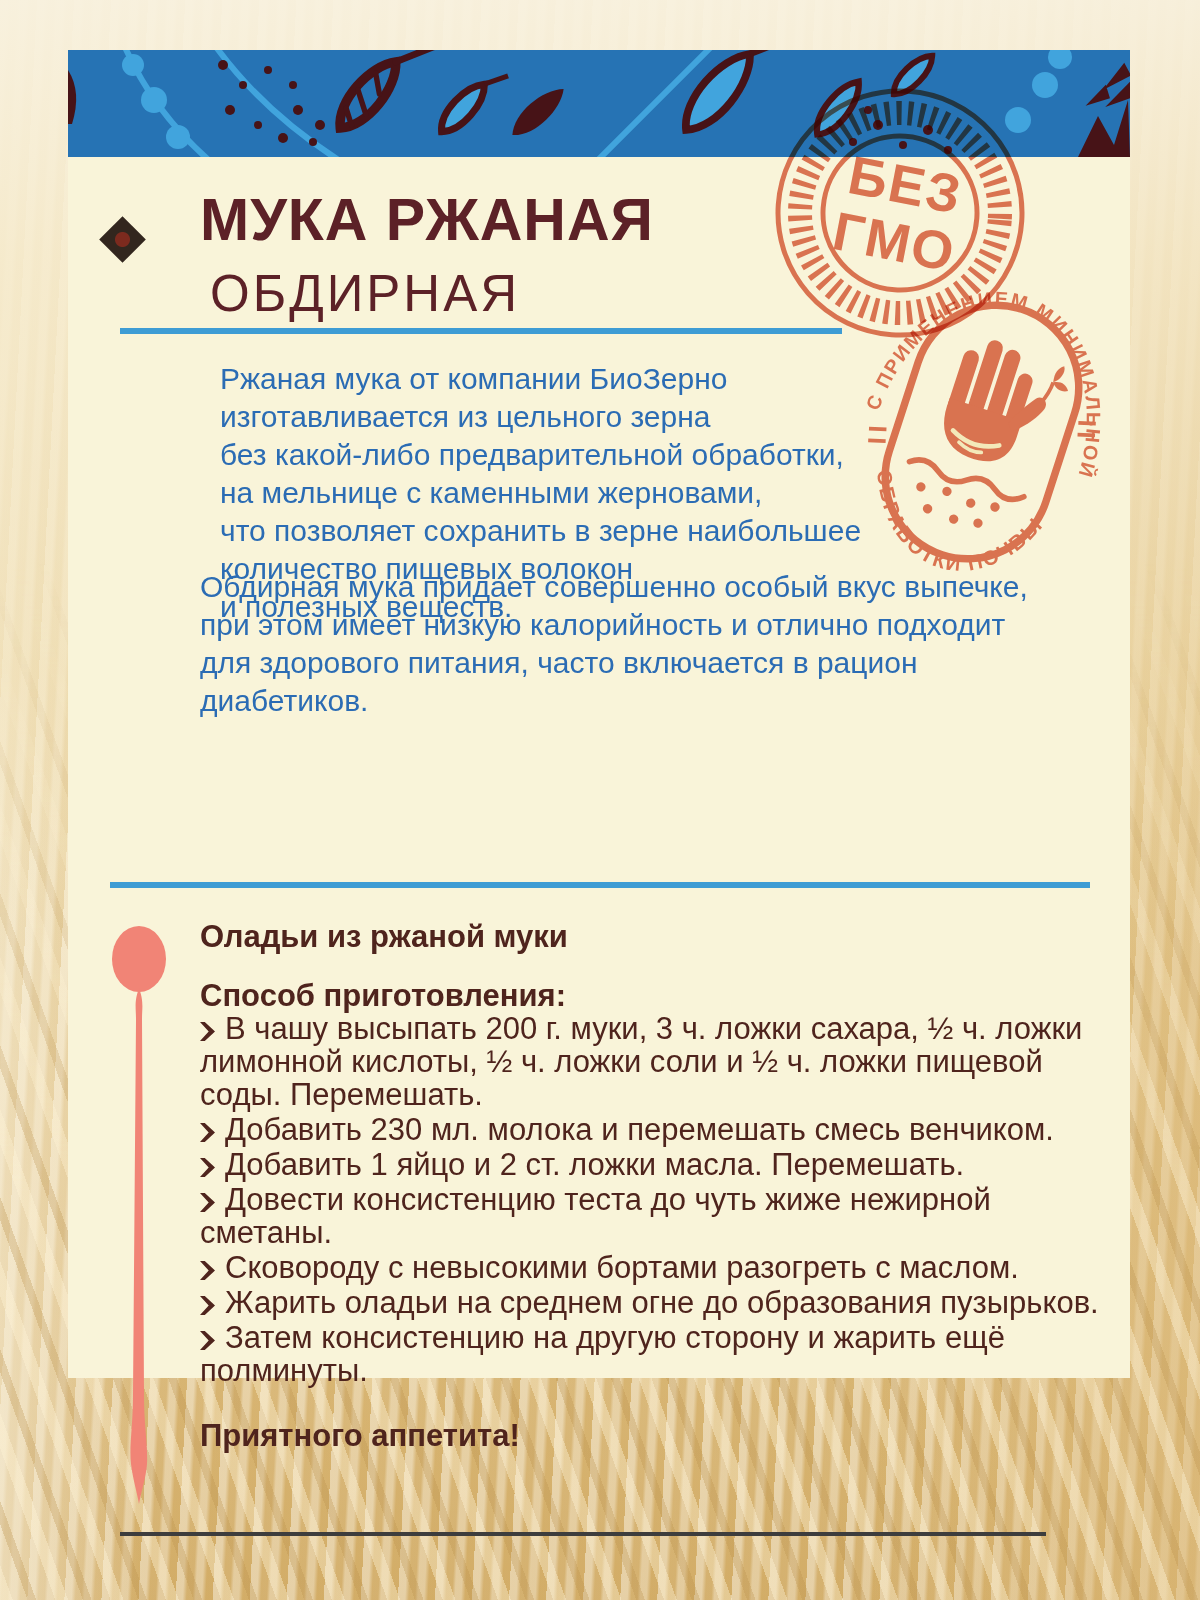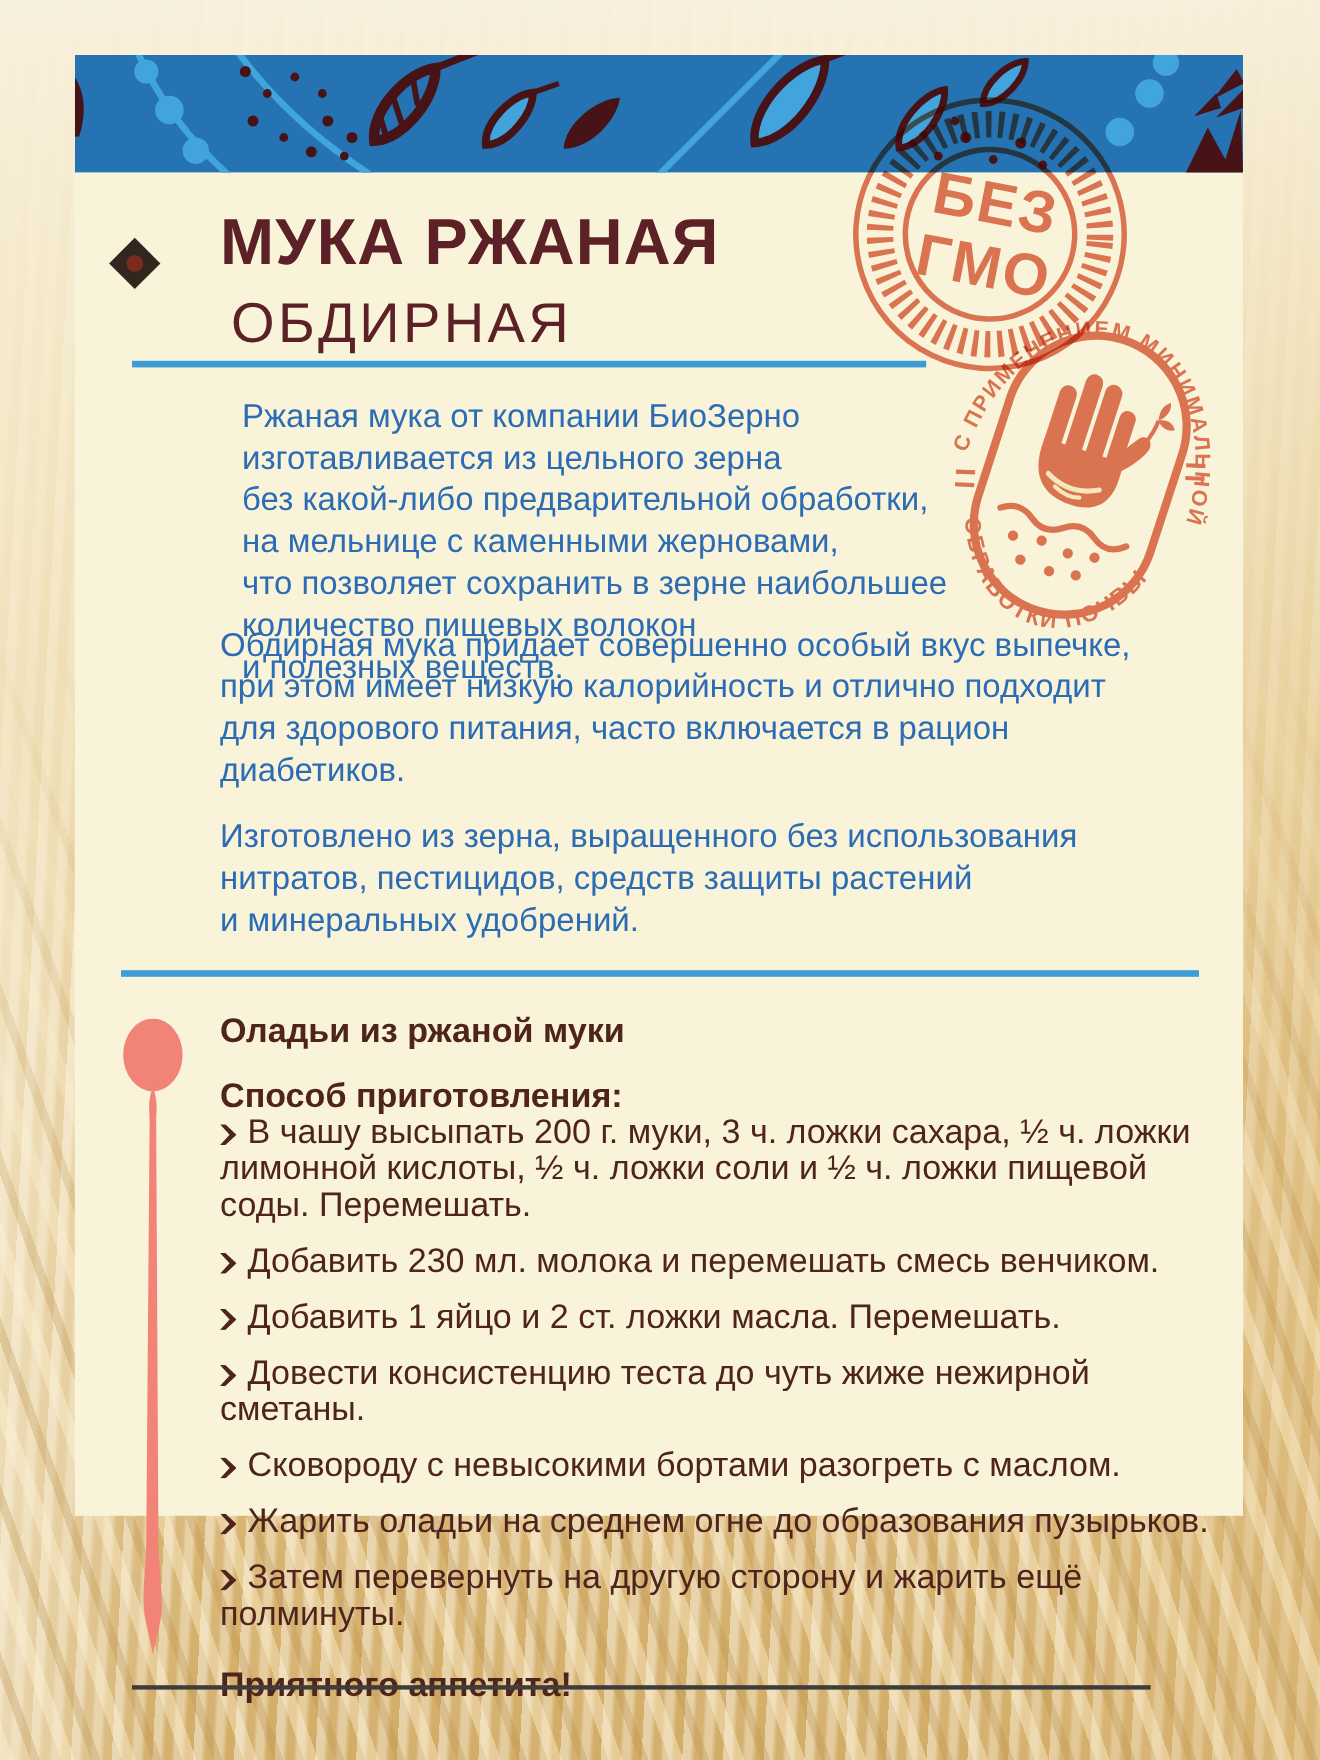--- a/index.html
+++ b/index.html
@@ -27,21 +27,21 @@
   .divider{position:absolute;height:6px;background:#3e9cd4;}
   .d1{left:52px;top:278px;width:722px;}
   .d2{left:42px;top:832px;width:980px;}
   .intro{position:absolute;left:132px;margin:0;width:920px;font-size:30px;line-height:38px;
          color:#2b6cb4;white-space:pre-line;}
   .p1{top:310px;margin-left:20px;} .p2{top:518px;} .p3{top:692px;}
   .spoon{position:absolute;left:42px;top:876px;width:58px;height:580px;}
   .recipe{position:absolute;left:132px;top:870px;width:900px;color:#4f241d;font-size:31px;line-height:33px;}
   .r-title{font-weight:700;margin:0 0 26px 0;}
   .r-label{font-weight:700;}
-  .step{margin-top:18px;}
+  .step{margin-top:2px;}
   .step.first{margin-top:0;}
   .step .t{white-space:pre-line;}
   .b{display:inline-block;width:15px;height:19px;margin-right:10px;background:#4f241d;
      clip-path:polygon(0 0,32% 0,100% 50%,32% 100%,0 100%,58% 50%);transform:translateY(2px);}
   .r-close{font-weight:700;margin-top:32px;}
   .bottom-line{position:absolute;left:52px;top:1482px;width:926px;height:4px;background:#3d3d3d;}
   
   .stamp{position:absolute;mix-blend-mode:multiply;opacity:.93;}
   .gmo{left:765px;top:78px;width:270px;height:270px;transform:rotate(4deg);}
   .soil{left:860px;top:273px;width:244px;height:318px;transform:rotate(18deg);}
@@ -134,44 +134,41 @@
 изготавливается из цельного зерна
 без какой-либо предварительной обработки,
 на мельнице с каменными жерновами,
 что позволяет сохранить в зерне наибольшее
 количество пищевых волокон
 и полезных веществ.</p>
     <p class="intro p2">Обдирная мука придает совершенно особый вкус выпечке,
 при этом имеет низкую калорийность и отлично подходит
 для здорового питания, часто включается в рацион
 диабетиков.</p>
-    <p class="intro p3">Изготовлено из зерна, выращенного без использования
-нитратов, пестицидов, средств защиты растений
-и минеральных удобрений.</p>
 
     <div class="divider d2"></div>
 
     <svg class="spoon" viewBox="0 0 58 580">
       <ellipse cx="29" cy="33" rx="27" ry="33" fill="#f18476"></ellipse>
       <path d="M29 62 C24 76 26 82 26 94 L23 470 C23 500 19 520 21 538 C23 554 27 566 29 578 C31 566 36 552 37 538 C38 520 34 500 34 470 L32 94 C32 82 34 76 29 62 Z" fill="#f18476"></path>
     </svg>
 
     <div class="recipe">
       <div class="r-title">Оладьи из ржаной муки</div>
       <div class="r-label">Способ приготовления:</div>
       <div class="step first"><span class="b"></span><span class="t">В чашу высыпать 200 г. муки, 3 ч. ложки сахара, ½ ч. ложки
 лимонной кислоты, ½ ч. ложки соли и ½ ч. ложки пищевой
 соды. Перемешать.</span></div>
       <div class="step"><span class="b"></span><span class="t">Добавить 230 мл. молока и перемешать смесь венчиком.</span></div>
       <div class="step"><span class="b"></span><span class="t">Добавить 1 яйцо и 2 ст. ложки масла. Перемешать.</span></div>
       <div class="step"><span class="b"></span><span class="t">Довести консистенцию теста до чуть жиже нежирной
 сметаны.</span></div>
       <div class="step"><span class="b"></span><span class="t">Сковороду с невысокими бортами разогреть с маслом.</span></div>
       <div class="step"><span class="b"></span><span class="t">Жарить оладьи на среднем огне до образования пузырьков.</span></div>
-      <div class="step"><span class="b"></span><span class="t">Затем перевернуть на другую сторону и жарить ещё
+      <div class="step"><span class="b"></span><span class="t">Затем консистенцию на другую сторону и жарить ещё
 полминуты.</span></div>
       <div class="r-close">Приятного аппетита!</div>
     </div>
 
     <div class="bottom-line"></div>
   </div>
 
   <div class="stamp gmo">
     <svg viewBox="-135 -135 270 270">
       <g fill="none" stroke="#dd6e52">

